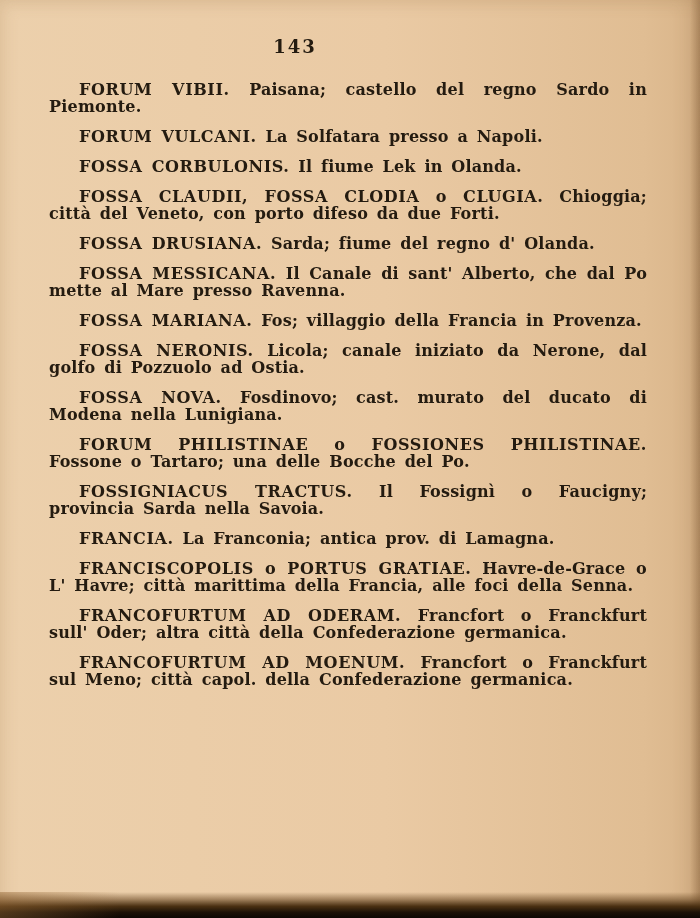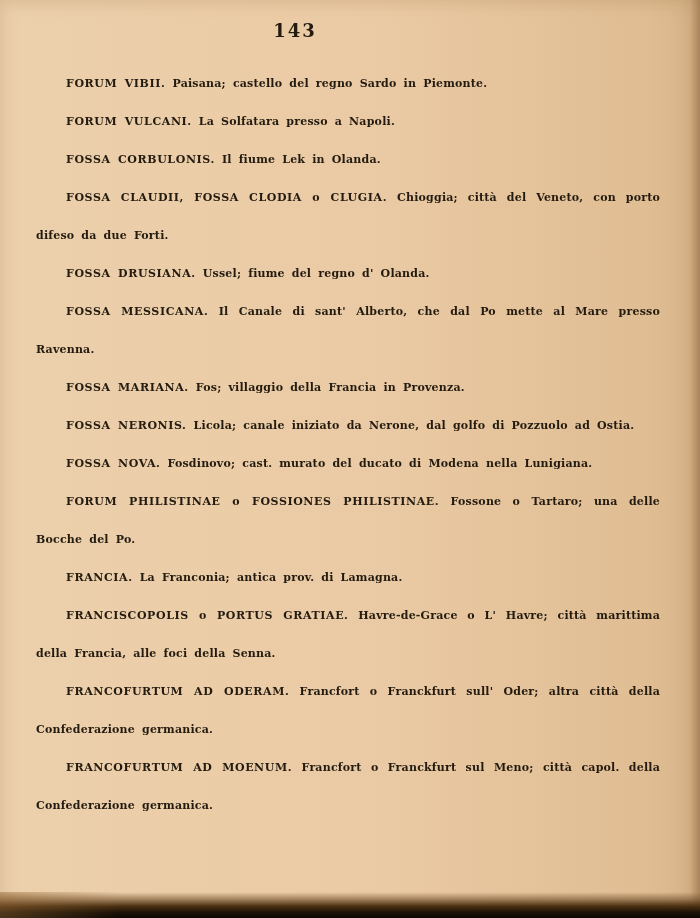--- a/index.html
+++ b/index.html
@@ -17,35 +17,35 @@
   }
   .page {
     position: absolute;
     inset: 0;
     background: linear-gradient(90deg, #ecd0ac 0%, #eacaa4 55%, #e0bd93 92%, #d8b489 100%);
     box-shadow: inset -10px -6px 18px rgba(120, 80, 40, 0.18),
                 inset 6px 6px 14px rgba(150, 110, 60, 0.10);
   }
   .page-number {
     text-align: center;
-    padding-top: 20px;
+    padding-top: 36px;
     padding-right: 110px;
     font-size: 18px;
     font-weight: bold;
     letter-spacing: 2px;
   }
   .text-block {
     margin: 24px 40px 0 36px;
   }
   .entry {
-    margin: 0;
+    margin: 13px;
     text-indent: 30px;
     text-align: justify;
-    font-size: 11px;
-    line-height: 38px;
+    font-size: 16px;
+    line-height: 17px;
     font-weight: bold;
     letter-spacing: 0.2px;
     word-spacing: 3px;
   }
   .entry .term {
     letter-spacing: 0.6px;
   }
   .entry .desc {
     font-weight: 600;
   }
@@ -90,32 +90,33 @@
   <div class="text-block">
 
     <p class="entry"><b class="term">FORUM VIBII.</b> <span class="desc">Paisana; castello del regno Sardo in Piemonte.</span></p>
 
     <p class="entry"><b class="term">FORUM VULCANI.</b> <span class="desc">La Solfatara presso a Napoli.</span></p>
 
     <p class="entry"><b class="term">FOSSA CORBULONIS.</b> <span class="desc">Il fiume Lek in Olanda.</span></p>
 
     <p class="entry"><b class="term">FOSSA CLAUDII, FOSSA CLODIA o CLUGIA.</b> <span class="desc">Chioggia; città del Veneto, con porto difeso da due Forti.</span></p>
 
-    <p class="entry"><b class="term">FOSSA DRUSIANA.</b> <span class="desc">Ussel; fiume del regno d' Olanda.</span></p>
+    <p class="entry"><b class="term">FOSSA DRUSIANA.</b> <span class="desc">Sarda; fiume del regno d' Olanda.</span></p>
 
     <p class="entry"><b class="term">FOSSA MESSICANA.</b> <span class="desc">Il Canale di sant' Alberto, che dal Po mette al Mare presso Ravenna.</span></p>
 
     <p class="entry"><b class="term">FOSSA MARIANA.</b> <span class="desc">Fos; villaggio della Francia in Provenza.</span></p>
 
     <p class="entry"><b class="term">FOSSA NERONIS.</b> <span class="desc">Licola; canale iniziato da Nerone, dal golfo di Pozzuolo ad Ostia.</span></p>
 
     <p class="entry"><b class="term">FOSSA NOVA.</b> <span class="desc">Fosdinovo; cast. murato del ducato di Modena nella Lunigiana.</span></p>
 
     <p class="entry"><b class="term">FORUM PHILISTINAE o FOSSIONES PHILISTINAE.</b> <span class="desc">Fossone o Tartaro; una delle Bocche del Po.</span></p>
 
+    <p class="entry"><b class="term">FOSSIGNIACUS TRACTUS.</b> <span class="desc">Il Fossignì o Faucigny; provincia Sarda nella Savoia.</span></p>
 
     <p class="entry"><b class="term">FRANCIA.</b> <span class="desc">La Franconia; antica prov. di Lamagna.</span></p>
 
     <p class="entry"><b class="term">FRANCISCOPOLIS o PORTUS GRATIAE.</b> <span class="desc">Havre-de-Grace o L' Havre; città marittima della Francia, alle foci della Senna.</span></p>
 
     <p class="entry"><b class="term">FRANCOFURTUM AD ODERAM.</b> <span class="desc">Francfort o Franckfurt sull' Oder; altra città della Confederazione germanica.</span></p>
 
     <p class="entry"><b class="term">FRANCOFURTUM AD MOENUM.</b> <span class="desc">Francfort o Franckfurt sul Meno; città capol. della Confederazione germanica.</span></p>
 
   </div>

